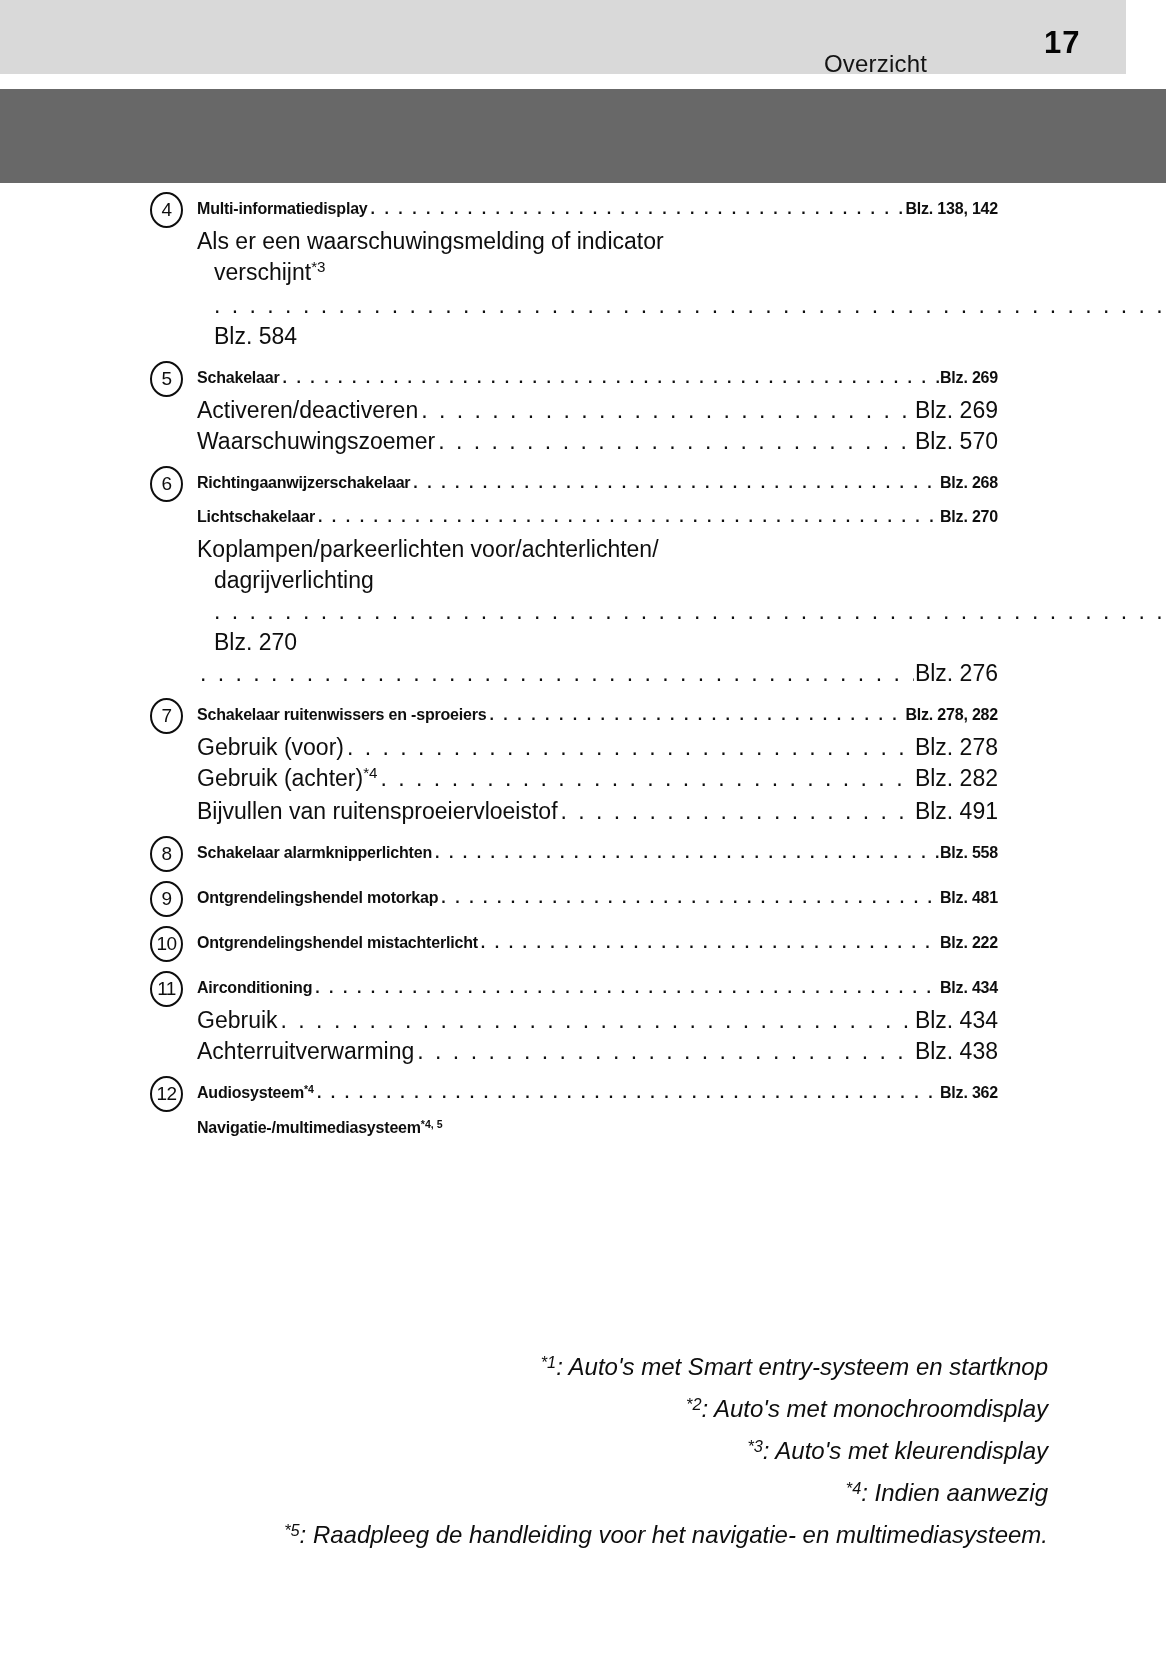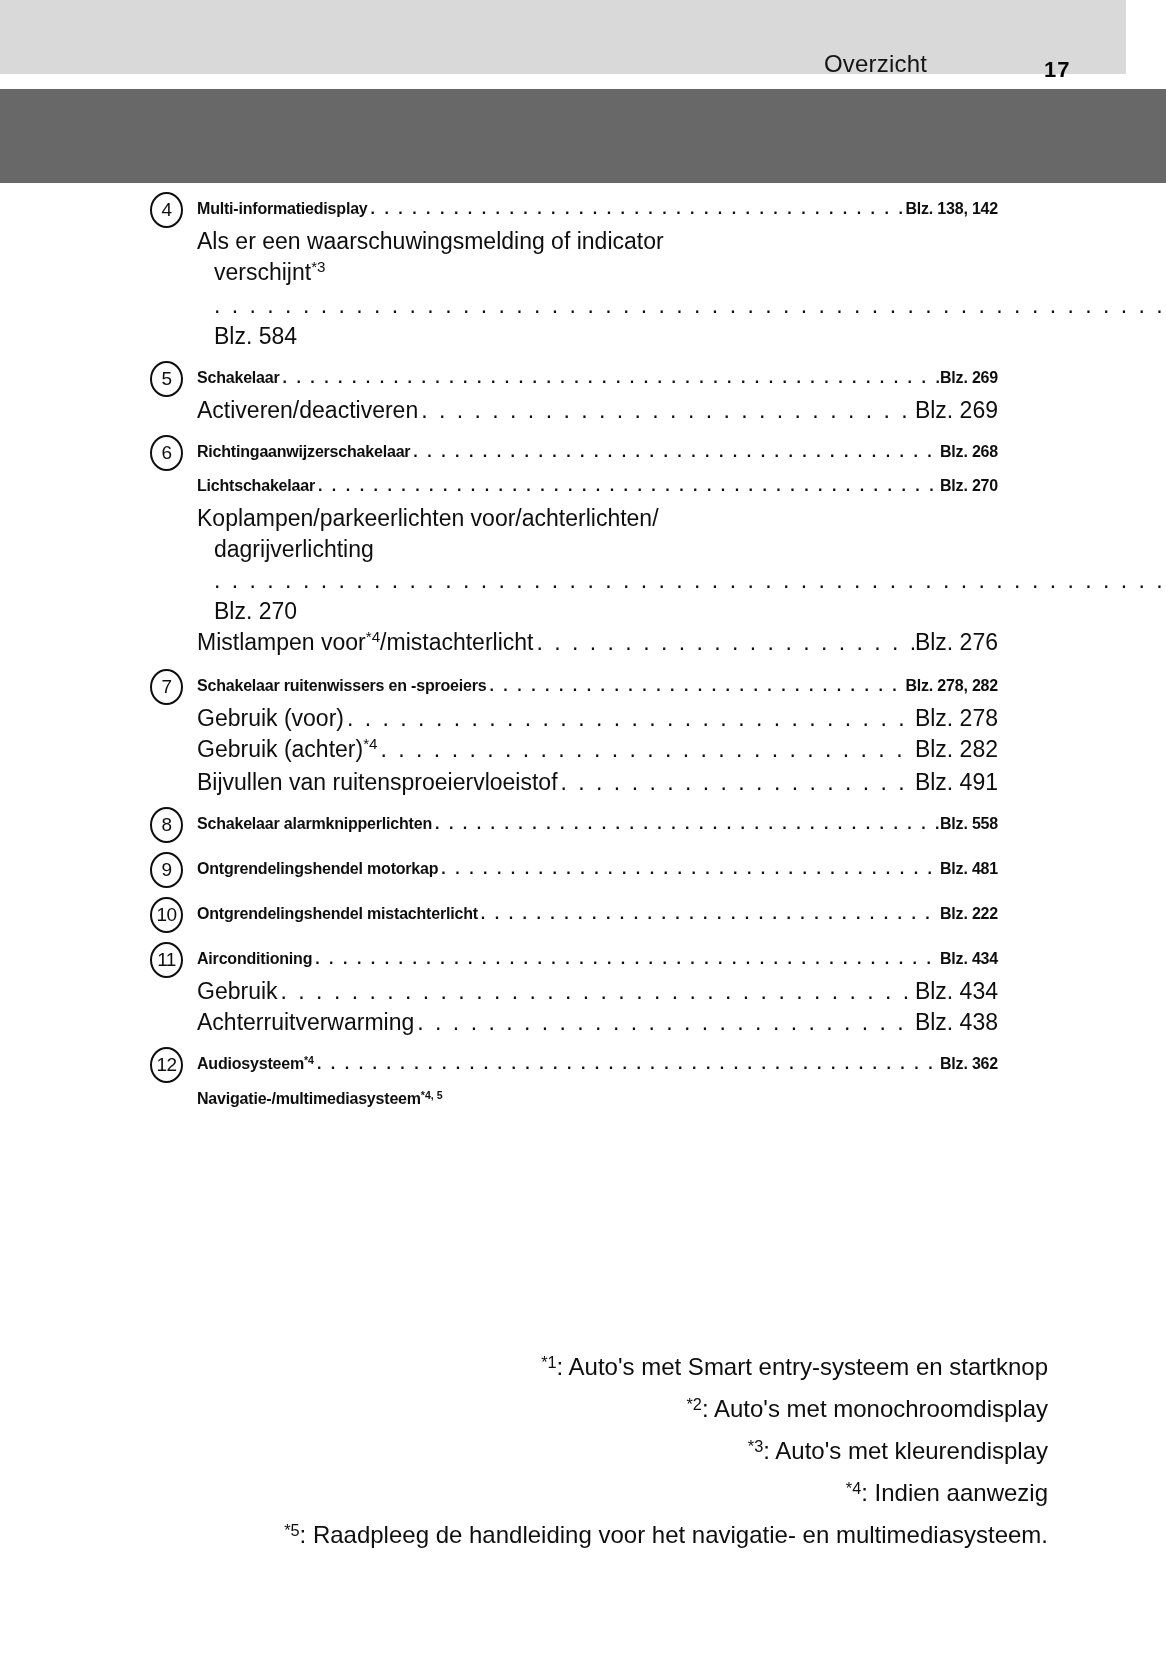--- a/index.html
+++ b/index.html
@@ -16,21 +16,21 @@
     position:absolute;top:0;left:0;
     width:1126px;height:74px;
     background:#d9d9d9;
   }
   .hdr-label{
     position:absolute;left:824px;top:50px;
     font-size:24px;letter-spacing:0.2px;color:#141414;
   }
   .hdr-page{
     position:absolute;left:1044px;top:25px;
-    font-size:22px;font-weight:700;letter-spacing:1px;color:#050505;margin-top:32px;
+    font-size:31px;font-weight:700;letter-spacing:1px;color:#050505;
   }
   .banner{
     position:absolute;top:89px;left:0;
     width:1166px;height:94px;
     background:#686868;
   }
   
   .toc{
     position:absolute;left:150px;top:192px;width:848px;
   }
@@ -69,21 +69,21 @@
   .leader::after{
     content:". . . . . . . . . . . . . . . . . . . . . . . . . . . . . . . . . . . . . . . . . . . . . . . . . . . . . . . . . . . . . . . . . . . .";
   }
   .pagenum{white-space:nowrap;}
   
   .footnotes{
     position:absolute;top:1350px;right:118px;width:940px;
     text-align:right;
     font-size:24px;color:#0e0e0e;
   }
-  .footnote{line-height:33px;margin-bottom:6px;white-space:nowrap;}
+  .footnote{line-height:33px;margin-bottom:6px;white-space:nowrap;font-style:italic;}
   .fsup{
     display:inline-block;
     font-size:0.68em;
     position:relative;top:-0.45em;
   }
 </style>
 </head>
 <body>
 
 <div class="page">
@@ -124,20 +124,25 @@
           <div class="row bold">
             <span class="label">Schakelaar</span>
             <span class="leader"></span>
             <span class="pagenum">Blz. 269</span>
           </div>
           <div class="row sub">
             <span class="label">Activeren/deactiveren</span>
             <span class="leader"></span>
             <span class="pagenum">Blz. 269</span>
           </div>
+          <div class="row sub">
+            <span class="label">Waarschuwingszoemer</span>
+            <span class="leader"></span>
+            <span class="pagenum">Blz. 570</span>
+          </div>
         </div>
       </div>
       <div class="entry">
         <div class="numcol">
           <span class="circle">6</span>
         </div>
         <div class="rows">
           <div class="row bold">
             <span class="label">Richtingaanwijzerschakelaar</span>
             <span class="leader"></span>
@@ -150,21 +155,20 @@
           </div>
           <div class="row plain">
             <span class="label">Koplampen/parkeerlichten voor/achterlichten/</span>
           </div>
           <div class="row sub sub-indent">
             <span class="label">dagrijverlichting</span>
             <span class="leader"></span>
             <span class="pagenum">Blz. 270</span>
           </div>
           <div class="row sub">
-            <span class="label">Mistlampen voor<span class="sup">*4</span>/mistachterlicht</span>
             <span class="leader"></span>
             <span class="pagenum">Blz. 276</span>
           </div>
         </div>
       </div>
       <div class="entry">
         <div class="numcol">
           <span class="circle">7</span>
         </div>
         <div class="rows">

